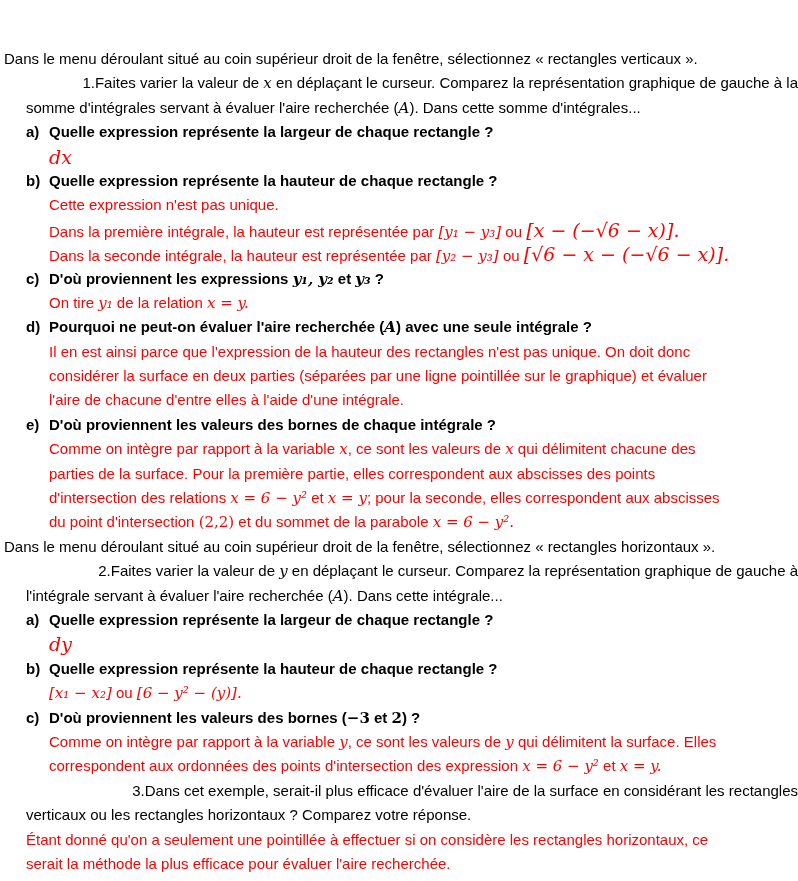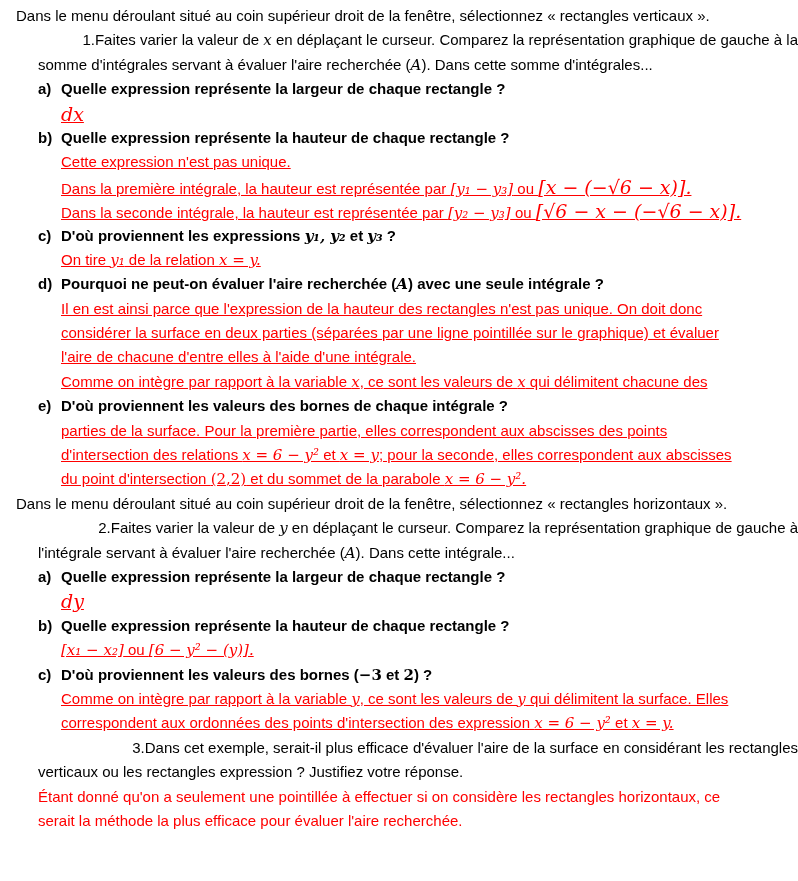--- a/index.html
+++ b/index.html
@@ -1,31 +1,31 @@
 <!DOCTYPE html>
 <html><head>
 <meta charset="utf-8">
 <style>
   html, body { margin: 0; padding: 0; background: #ffffff; }
   body {
     width: 798px; height: 881px; overflow: hidden;
     font-family: "Liberation Sans", "DejaVu Sans", sans-serif;
     font-size: 15px; color: #000000;
   }
-  .doc { padding: 4px 0 0 16px; }
+  .doc { padding: 4px 0 0 4px; margin-top: 43px; }
   .line { height: 24.4px; line-height: 24.4px; white-space: nowrap; }
   .red { color: #ff0000; }
   .math { font-family: "DejaVu Serif", "Liberation Serif", serif; font-style: italic; }
   .mathn { font-family: "DejaVu Serif", "Liberation Serif", serif; font-style: normal; }
   .num { display: inline-block; width: 22px; }
   .lvl1 { padding-left: 0px; text-align: right; }
   .lvl1-cont { padding-left: 22px; }
   .lvl2 { padding-left: 22px; font-weight: bold; }
   .let { display: inline-block; width: 23px; }
-  .ans { padding-left: 45px; text-decoration: underline; }
+  .ans { padding-left: 45px; }
   .big { font-size: 19px; }
 </style>
 </head>
 <body>
 
 <div class="doc">
 
   <div class="line">Dans le menu déroulant situé au coin supérieur droit de la fenêtre, sélectionnez « rectangles verticaux ».</div>
 
   <div class="line lvl1">
@@ -60,25 +60,25 @@
     <span>On tire </span><span class="math">y₁</span><span> de la relation </span><span class="math">x = y.</span>
   </div>
 
   <div class="line lvl2">
     <span class="let">d)</span><span>Pourquoi ne peut-on évaluer l'aire recherchée (</span><span class="math">A</span><span>) avec une seule intégrale ?</span>
   </div>
   <div class="line ans red">Il en est ainsi parce que l'expression de la hauteur des rectangles n'est pas unique. On doit donc</div>
   <div class="line ans red">considérer la surface en deux parties (séparées par une ligne pointillée sur le graphique) et évaluer</div>
   <div class="line ans red">l'aire de chacune d'entre elles à l'aide d'une intégrale.</div>
 
+  <div class="line lvl2">
+    <span class="let">e)</span><span>D'où proviennent les valeurs des bornes de chaque intégrale ?</span>
+  </div>
   <div class="line ans red">
     <span>Comme on intègre par rapport à la variable </span><span class="math">x</span><span>, ce sont les valeurs de </span><span class="math">x</span><span> qui délimitent chacune des</span>
-  </div>
-  <div class="line lvl2">
-    <span class="let">e)</span><span>D'où proviennent les valeurs des bornes de chaque intégrale ?</span>
   </div>
   <div class="line ans red">parties de la surface. Pour la première partie, elles correspondent aux abscisses des points</div>
   <div class="line ans red">
     <span>d'intersection des relations </span><span class="math">x = 6 − y²</span><span> et </span><span class="math">x = y</span><span>; pour la seconde, elles correspondent aux abscisses</span>
   </div>
   <div class="line ans red">
     <span>du point d'intersection </span><span class="mathn">(2,2)</span><span> et du sommet de la parabole </span><span class="math">x = 6 − y².</span>
   </div>
 
   <div class="line">Dans le menu déroulant situé au coin supérieur droit de la fenêtre, sélectionnez « rectangles horizontaux ».</div>
@@ -110,17 +110,17 @@
   <div class="line ans red">
     <span>Comme on intègre par rapport à la variable </span><span class="math">y</span><span>, ce sont les valeurs de </span><span class="math">y</span><span> qui délimitent la surface. Elles</span>
   </div>
   <div class="line ans red">
     <span>correspondent aux ordonnées des points d'intersection des expression </span><span class="math">x = 6 − y²</span><span> et </span><span class="math">x = y.</span>
   </div>
 
   <div class="line lvl1">
     <span class="num">3.</span><span>Dans cet exemple, serait-il plus efficace d'évaluer l'aire de la surface en considérant les rectangles</span>
   </div>
-  <div class="line lvl1-cont">verticaux ou les rectangles expression ? Justifiez votre réponse.</div>
+  <div class="line lvl1-cont">verticaux ou les rectangles horizontaux ? Comparez votre réponse.</div>
   <div class="line lvl1-cont red">Étant donné qu'on a seulement une pointillée à effectuer si on considère les rectangles horizontaux, ce</div>
   <div class="line lvl1-cont red">serait la méthode la plus efficace pour évaluer l'aire recherchée.</div>
 
 </div>
 
 </body></html>

